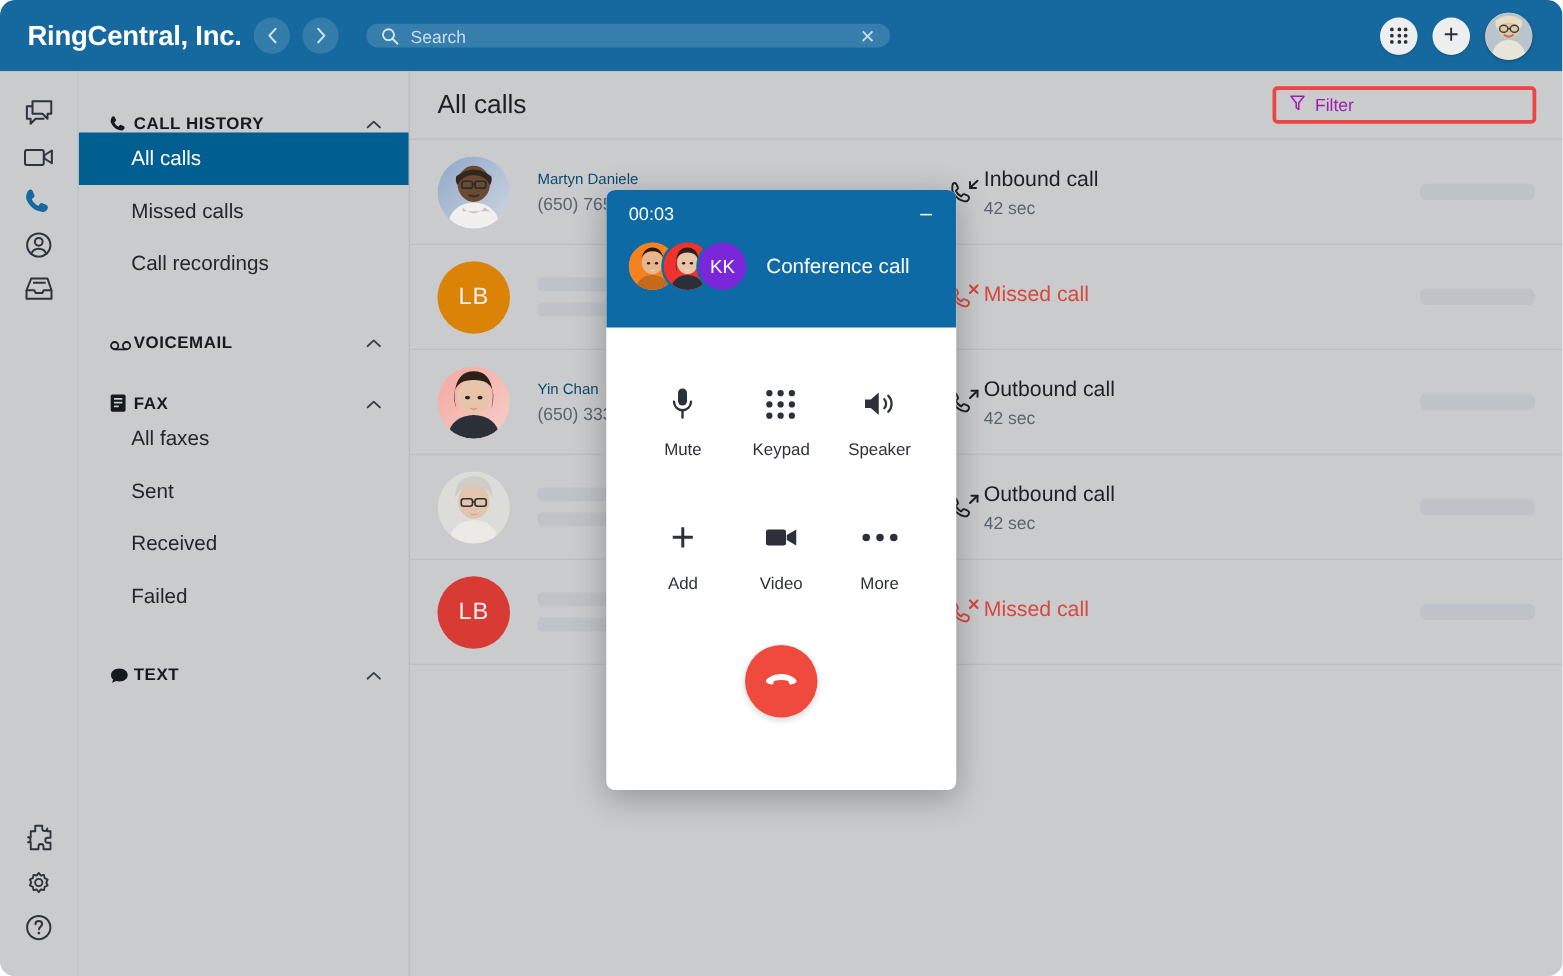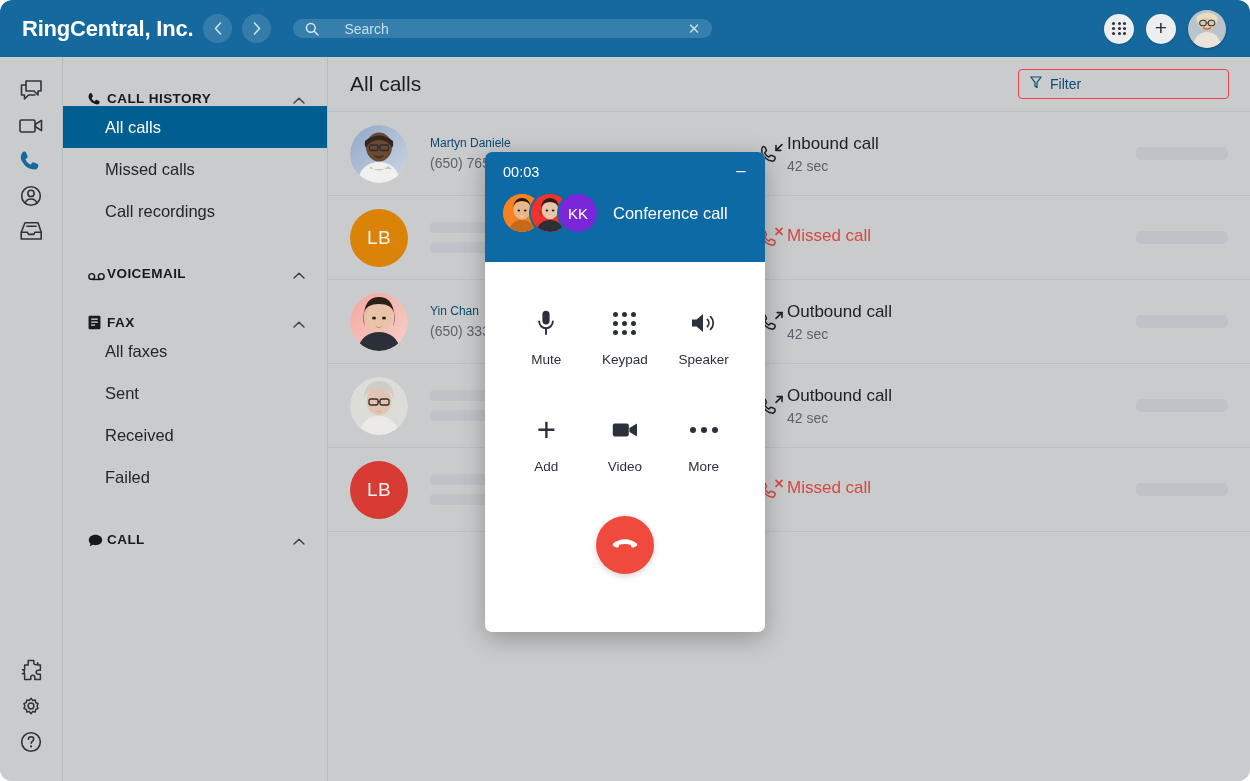--- a/index.html
+++ b/index.html
@@ -39,21 +39,20 @@
     cursor: pointer;
   }
   .navbtn:first-of-type { margin-left: 24px; }
   .searchbox {
     margin-left: 22px;
     width: 419px; height: 19px;
     background: rgba(255,255,255,0.14);
     border-radius: 16px;
     display: flex; align-items: center;
     padding: 0 12px;
-    gap: 16px;
   }
   .searchbox .sicon { color: #d7e6f1; font-size: 13px; margin-right: 9px; display:flex; }
   .searchbox input {
     flex: 1; background: transparent; border: none; outline: none;
     color: #ffffff; font-size: 14px;
     font-family: "Liberation Sans", sans-serif;
   }
   .searchbox input::placeholder { color: #cadded; }
   .searchbox .xicon { color: #cadded; font-size: 15px; cursor: pointer; padding-left: 6px; }
   .topright { margin-left: auto; display: flex; align-items: center; gap: 12px; padding-right: 6px;}
@@ -127,24 +126,24 @@
   }
   .main-head {
     height: 55px; display: flex; align-items: center;
     padding: 0 21px 0 22px;
     border-bottom: 1px solid #bcbfc2;
   }
   .page-title { font-size: 21px; color: #1c1f24; font-weight: normal; }
   .filterbtn {
     margin-left: auto;
     width: 211px; height: 30px;
-    border: 1px solid #ef4444; border-radius: 4px;
+    border: 3px solid #ef4444; border-radius: 4px;
     display: flex; align-items: center; gap: 8px;
     padding: 0 11px; cursor: pointer;
-    color: #0c4a6e; font-size: 14px;
+    color: #a21caf; font-size: 14px;
   }
 
   .calllist { }
   .callrow {
     height: 84px; display: flex; align-items: center;
     border-bottom: 1px solid #bcbfc2;
     padding: 0 22px 0 22px;
     cursor: pointer;
   }
   .av {
@@ -416,21 +415,21 @@
     <div class="nav-item">
       <span>Failed</span>
     </div>
 
     <div class="group-head">
       <span class="ghicon">
         <svg width="15" height="13" viewBox="0 0 16 14">
           <path d="M8 0.8c4.1 0 7.2 2.5 7.2 5.6S12.1 12 8 12c-.9 0-1.8-.1-2.6-.3L1.6 13.2l1.1-2.8C1.3 9.3.8 8 .8 6.4.8 3.3 3.9.8 8 .8z" fill="currentColor"></path>
         </svg>
       </span>
-      <span class="ghlabel">CALL</span>
+      <span class="ghlabel">TEXT</span>
       <span class="chev">
         <svg width="12" height="7" viewBox="0 0 12 7">
             <polyline points="1,6 6,1.3 11,6" fill="none" stroke="currentColor" stroke-width="1.4" stroke-linecap="round" stroke-linejoin="round"></polyline>
           </svg>
       </span>
     </div>
   </div>
 
   <div class="main">
     <div class="main-head">

